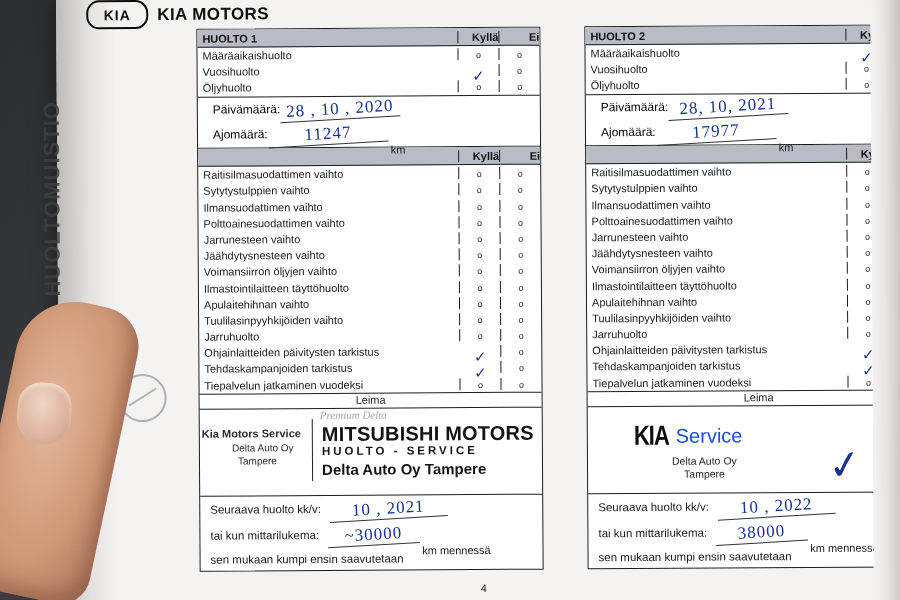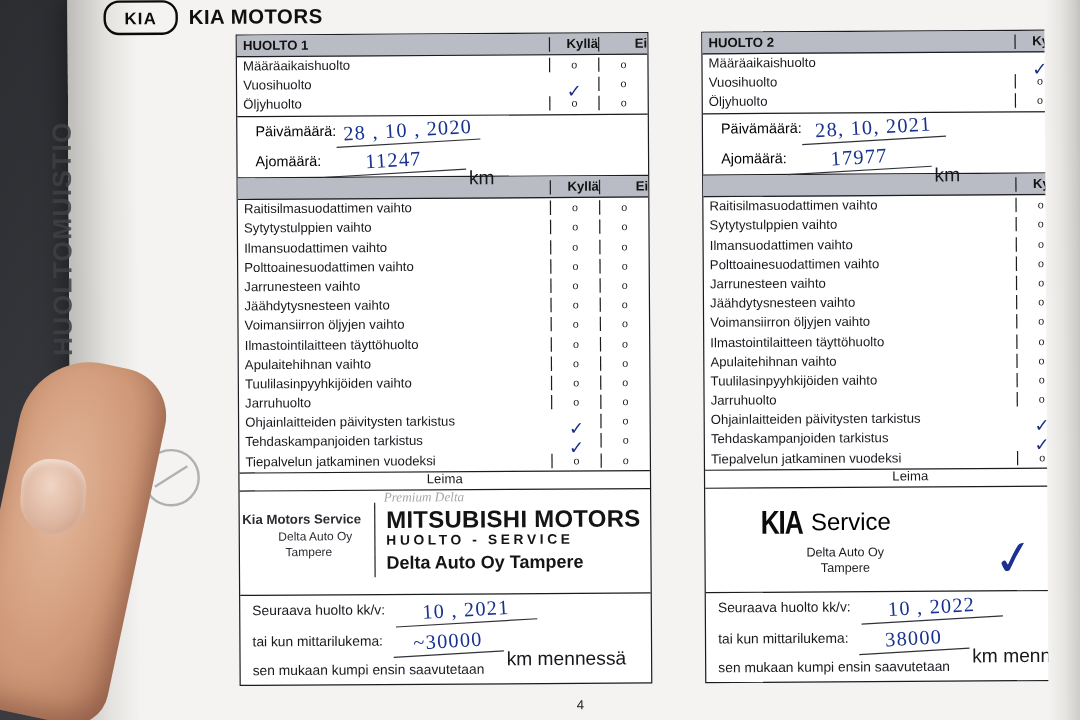--- a/index.html
+++ b/index.html
@@ -88,31 +88,31 @@
   .thin{height:1.2px;background:#1b1c20;}
 
   
   .hwrow{display:flex;align-items:center;height:25px;font:12px "Liberation Sans",sans-serif;}
   .hwrow .lbl{padding-left:15px;}
   .hw{
     font-family:"Liberation Serif",serif;color:#17328f;
     font-size:17px;transform:rotate(-3deg);display:inline-block;letter-spacing:1px;
   }
   .ul{border-bottom:1.1px solid #30323a;display:inline-block;min-width:120px;text-align:center;}
-  .unit{font-size:16px;color:#16181c;padding-left:3px;margin-top:31px;}
+  .unit{font-size:11px;color:#16181c;padding-left:3px;margin-top:31px;}
 
   
   .leimaTitle{text-align:center;font:11px "Liberation Sans",sans-serif;color:#16181c;height:14px;}
   .stampbox{height:86px;position:relative;overflow:hidden;border-top:1.3px solid #1b1c20;border-bottom:1.3px solid #1b1c20;}
   .kiaserv{position:absolute;left:46px;top:16px;display:flex;align-items:center;gap:7px;}
   .kia-el{
     font:bold 22px "Liberation Sans",sans-serif;color:#0c0c0c;letter-spacing:-1px;
     transform:scaleY(1.25);
   }
-  .servtxt{font:20px "Liberation Sans",sans-serif;color:#000000;}
+  .servtxt{font:20px "Liberation Sans",sans-serif;color:#1d4ed8;}
   .delta{position:absolute;left:84px;top:48px;text-align:center;font:10.5px "Liberation Sans",sans-serif;color:#1a1c20;line-height:1.25;}
   .bluecheck{
     position:absolute;left:240px;top:36px;font:40px "Liberation Serif",serif;color:#1b3090;
     transform:rotate(-8deg);
   }
   
   .mits{position:absolute;left:122px;top:14px;font:bold 20px "Liberation Sans",sans-serif;color:#141414;letter-spacing:.2px;}
   .mits2{position:absolute;left:122px;top:36px;font:bold 11.5px "Liberation Sans",sans-serif;color:#141414;letter-spacing:3px;}
   .mits3{position:absolute;left:122px;top:52px;font:bold 15px "Liberation Sans",sans-serif;color:#141414;}
   .kiaserv-s{position:absolute;left:2px;top:18px;font:bold 11px "Liberation Sans",sans-serif;color:#2a2c31;}

